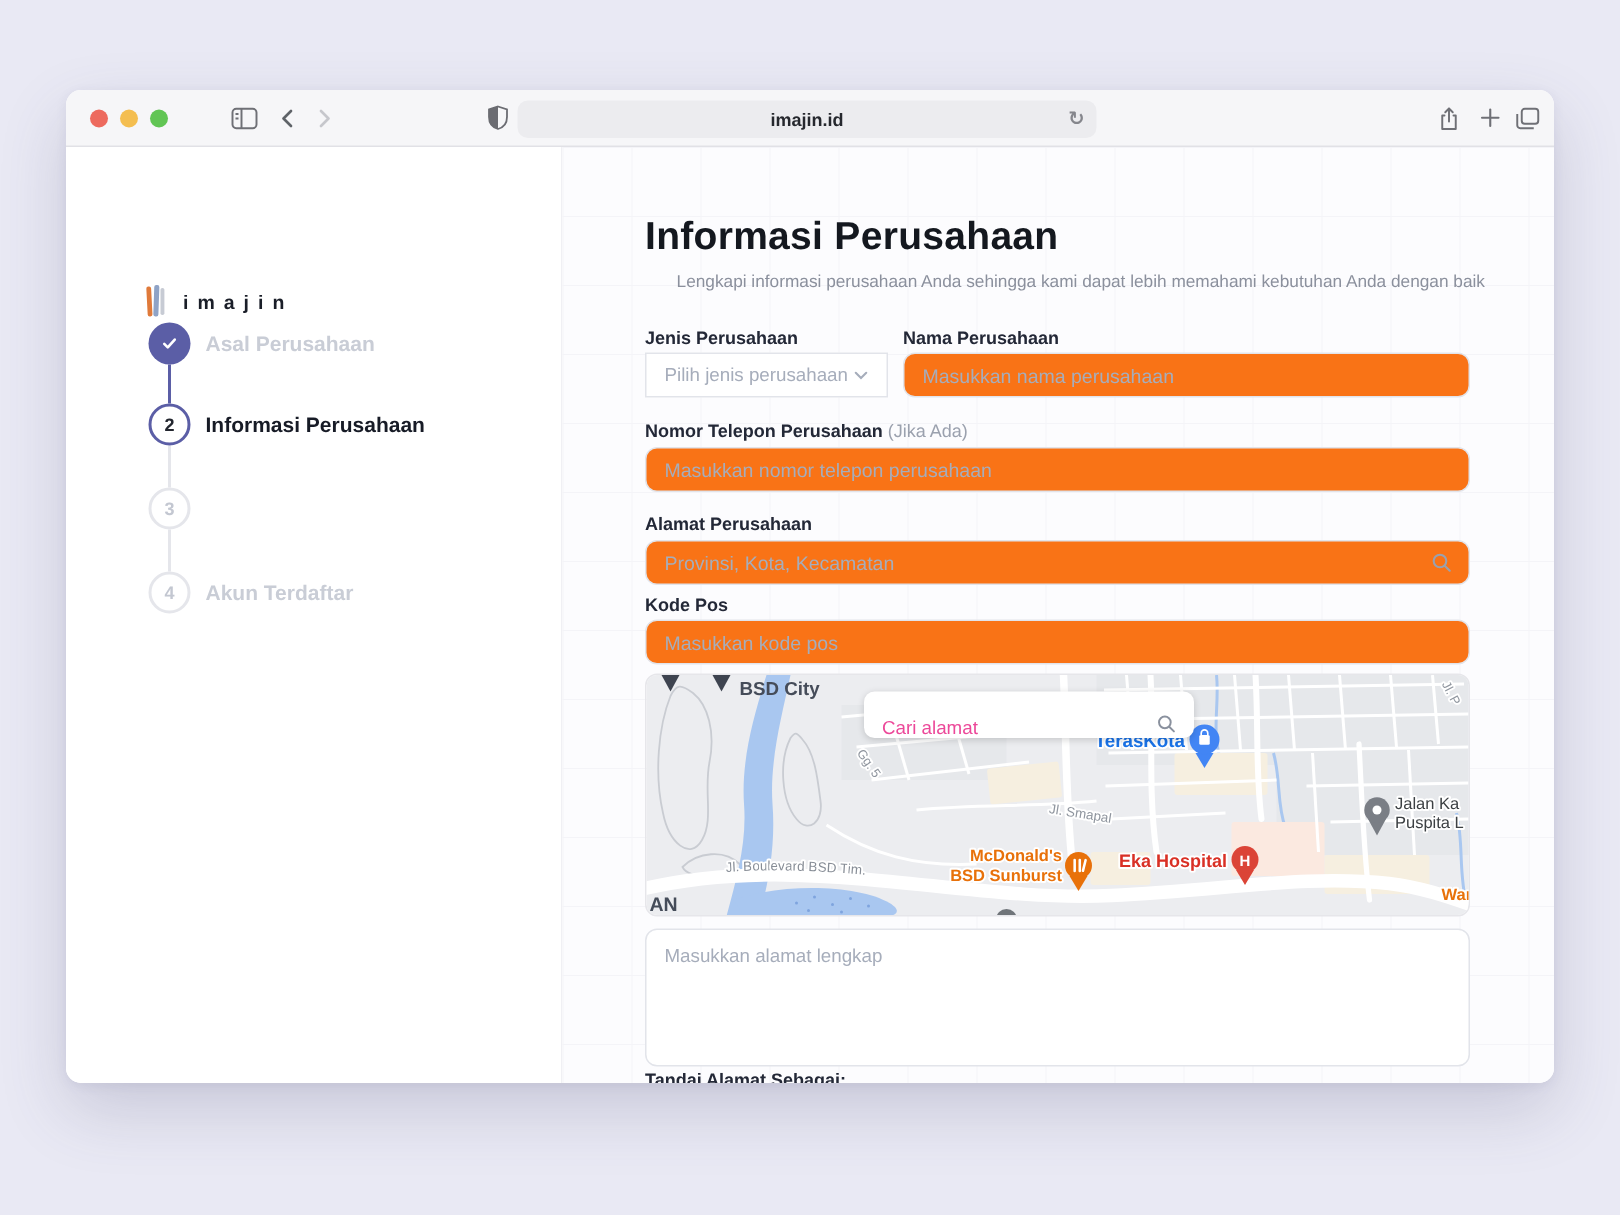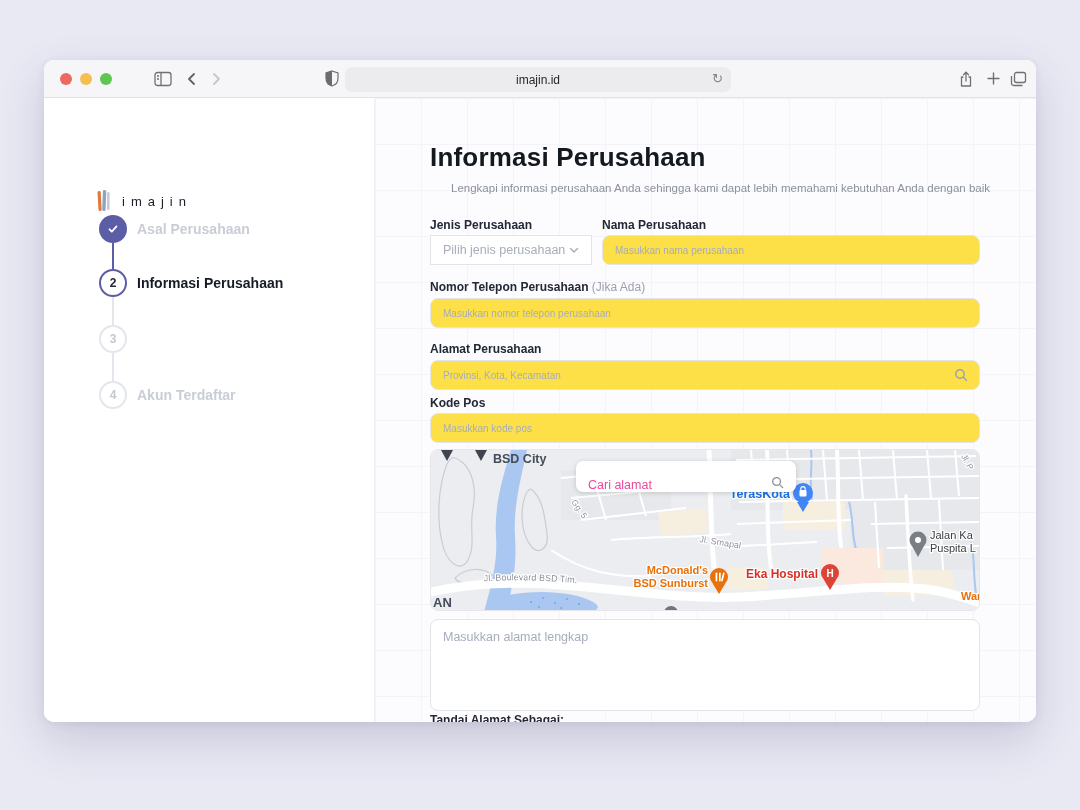--- a/index.html
+++ b/index.html
@@ -18,38 +18,38 @@
   .toolbar {
     position:absolute; left:0; top:0; right:0; height:38px;
     background:#F6F6F8; border-bottom:1px solid #E1E1E6;
   }
   .dot { position:absolute; top:13px; width:12px; height:12px; border-radius:50%; }
   .tb-ic { position:absolute; top:11px; color:#6F7076; }
   .urlbar {
     position:absolute; left:301px; top:7px; width:386px; height:25px;
     background:#ECECEF; border-radius:7px;
     display:flex; align-items:center; justify-content:center;
-    font-size:12px; color:#26282E;
+    font-size:12px; color:#26282E;font-weight:bold;
   }
   .urlbar .reload { position:absolute; right:8px; top:4px; color:#85868C; font-size:13px; }
   
   .sidebar {
     position:absolute; left:0; top:38px; width:331px; bottom:0;
     background:#FFFFFF; border-right:1px solid #F0F0F4;
   }
   .main {
     position:absolute; left:331px; top:38px; right:0; bottom:0;
     background-color:#FCFCFE;
     background-image:linear-gradient(#F4F4F8 1px, transparent 1px),
                      linear-gradient(90deg,#F4F4F8 1px, transparent 1px);
     background-size:46px 46px;
   }
   
   .logo { position:absolute; left:52px; top:90px; display:flex; align-items:center; gap:9px; }
-  .logo-text { font-size:13px; font-weight:400; color:#1A1E28; letter-spacing:6px; }
+  .logo-text { font-size:13px; font-weight:700; color:#1A1E28; letter-spacing:6px; }
   
   .step-circle {
     position:absolute; left:55px; width:28px; height:28px; border-radius:50%;
     display:flex; align-items:center; justify-content:center;
     font-size:12px; font-weight:700; background:#fff;
   }
   .step-circle.done { background:#5B5EA6; border:none; }
   .step-circle.current { border:2px solid #5B5EA6; color:#23262F; }
   .step-circle.todo { border:2px solid #E5E6EB; color:#C3C7D1; }
   .step-label {
@@ -60,23 +60,23 @@
   .step-label.muted  { color:#C9CDD6; }
   .connector { position:absolute; left:68px; width:2px; }
   .connector.purple { background:#5B5EA6; }
   .connector.gray   { background:#E5E6EB; }
   
   .page-title { position:absolute; left:386px; top:82px; font-size:26px; font-weight:800; color:#14181F; letter-spacing:.2px; }
   .page-sub   { position:absolute; left:386px; top:122px; width:560px; font-size:11.5px; color:#8B909D;text-align:right; }
   .f-label { position:absolute; font-size:12px; font-weight:700; color:#232837; }
   .f-label .hint { font-weight:400; color:#9BA1AE; }
   .f-input {
-    position:absolute; height:30px; background:#fde047;
+    position:absolute; height:30px; background:#f97316;
     border:1px solid #E2E4EA; border-radius:8px;
-    font-size:10px; color:#3A4050; padding:0 12px;
+    font-size:13px; color:#3A4050; padding:0 12px;
     font-family:"Liberation Sans","DejaVu Sans",sans-serif;
     outline:none;
   }
   .f-input::placeholder, .f-area::placeholder { color:#A6ADBB; opacity:1; }
   .f-select {
     position:absolute; height:30px; background:#fff;
     border:1px solid #E2E4EA; border-radius:0;
     display:flex; align-items:center; padding:0 12px;
     font-size:12.5px; color:#A6ADBB;
   }

